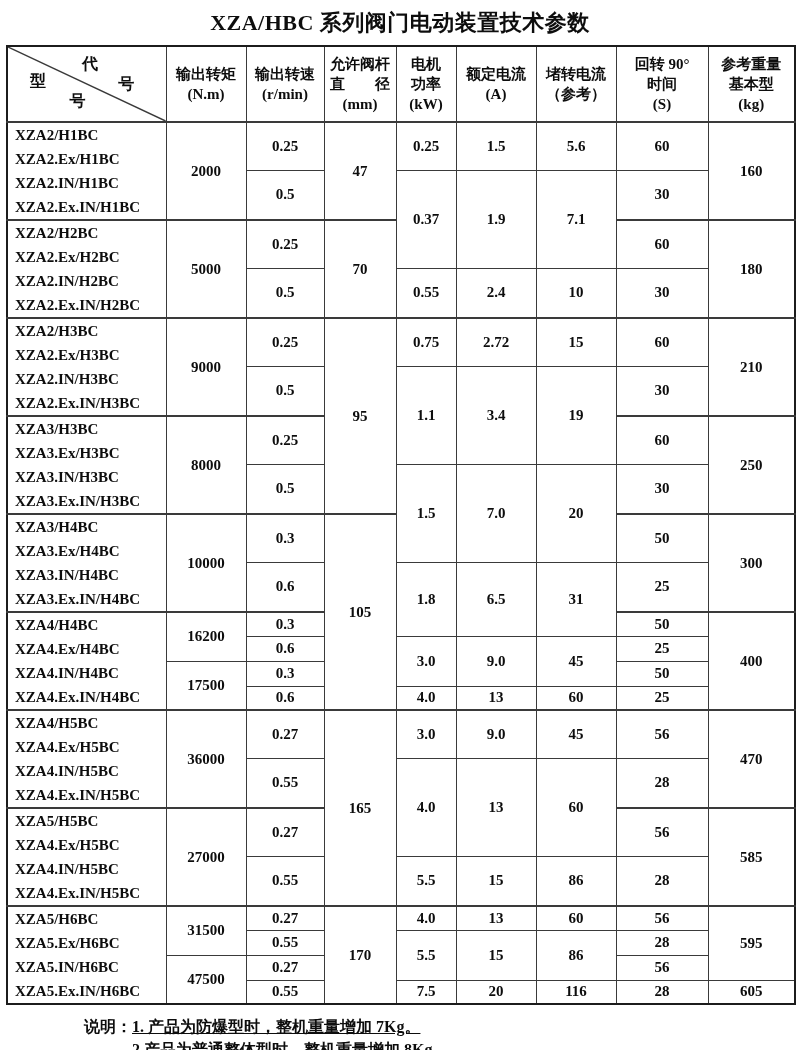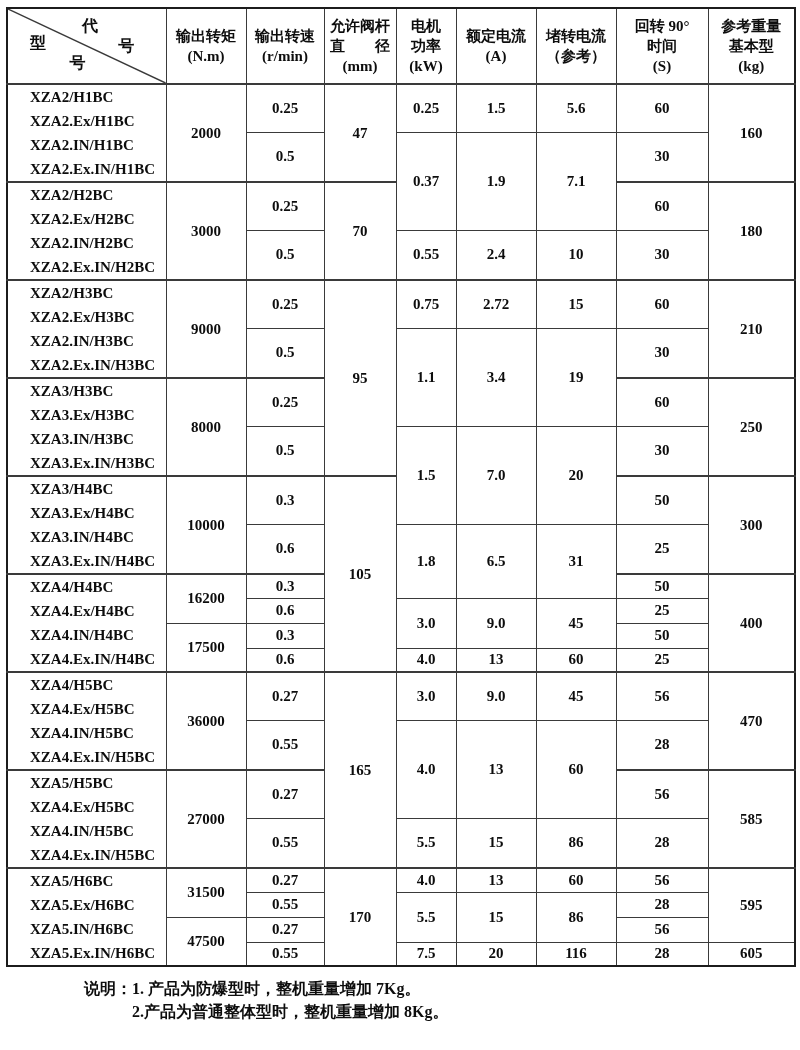--- a/index.html
+++ b/index.html
@@ -18,41 +18,42 @@
   }
   th, td {
     border:1px solid #3a3a3a; padding:0;
     font-weight:bold; color:#0d0d0d; overflow:hidden;
   }
   thead tr { height:76px; }
   thead th { border-bottom-width:2px; font-size:15px; vertical-align:middle; }
   thead th .hline { display:block; text-align:center; line-height:20px; white-space:nowrap; }
   tbody tr { height:24px; }
   td.num { text-align:center; vertical-align:middle; font-size:15px; white-space:nowrap; }
-  td.models { text-align:left; vertical-align:middle; padding-left:22px; font-size:15px; }
+  td.models { text-align:left; vertical-align:middle; padding-left:7px; font-size:15px; }
   td.models .mline { line-height:24px; white-space:nowrap; }
   td.bs { border-top-width:2px; }
   th.corner { position:relative; }
   th.corner svg { position:absolute; left:0; top:0; width:100%; height:100%; display:block; }
   th.corner .ch { position:absolute; font-size:16px; font-weight:bold; }
   .ch.c1 { left:47%; top:10%; }
   .ch.c2 { left:70%; top:36%; }
   .ch.c3 { left:14%; top:33%; }
   .ch.c4 { left:39%; top:60%; }
   .notes {
     display:flex; margin:10px 0 0 84px;
     font-size:16px; font-weight:bold; line-height:23px;
   }
-  .notes .items div { white-space:nowrap; }
+  .notes .items div { white-space:nowrap;text-decoration:underline; }
 </style>
 </head>
 <body>
 
 <div class="page">
 
+  <h1 class="title">XZA/HBC 系列阀门电动装置技术参数</h1>
 
   <table class="spec">
     <colgroup>
       <col style="width:159px">
         <col style="width:80px">
         <col style="width:78px">
       <col style="width:72px">
         <col style="width:60px">
         <col style="width:80px">
       <col style="width:80px">
@@ -134,21 +135,21 @@
           <td rowspan="2" class="num">30</td>
         </tr>
         <tr></tr>
         <tr>
           <td rowspan="4" class="bs models">
             <div class="mline">XZA2/H2BC</div>
             <div class="mline">XZA2.Ex/H2BC</div>
             <div class="mline">XZA2.IN/H2BC</div>
             <div class="mline">XZA2.Ex.IN/H2BC</div>
           </td>
-          <td rowspan="4" class="bs num">3000</td>
+          <td rowspan="4" class="bs num">5000</td>
           <td rowspan="2" class="bs num">0.25</td>
           <td rowspan="4" class="bs num">70</td>
           <td rowspan="2" class="bs num">60</td>
           <td rowspan="4" class="bs num">180</td>
         </tr>
         <tr></tr>
         <tr>
           <td rowspan="2" class="num">0.5</td>
           <td rowspan="2" class="num">0.55</td>
           <td rowspan="2" class="num">2.4</td>

